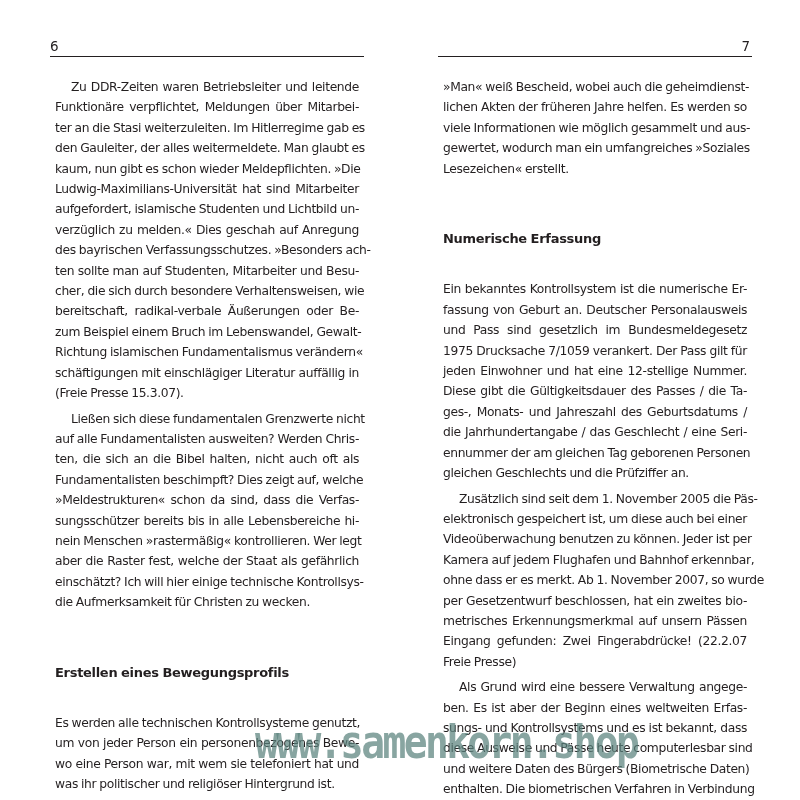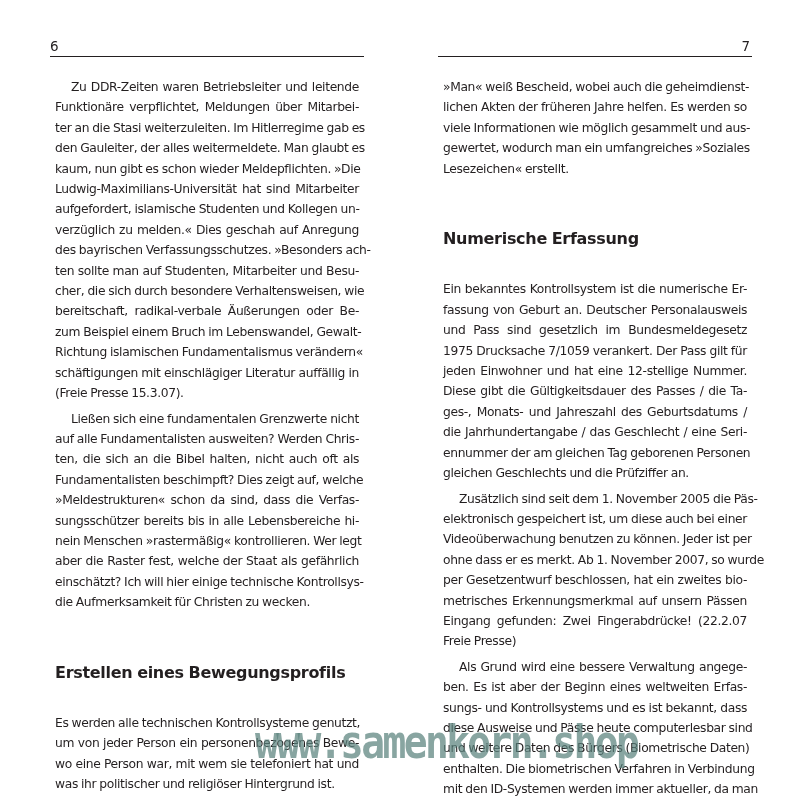--- a/index.html
+++ b/index.html
@@ -26,21 +26,21 @@
     .body {
       position: absolute; top: 72px; left: 0; right: 0;
       font-size: 12.3px; line-height: 20.4px;
       letter-spacing: -0.35px; word-spacing: -0.5px;
     }
     .body p { margin: 5px; text-align: justify; }
     .body .line { display: block; white-space: nowrap; text-align: justify; text-align-last: justify; }
     .body .line.last { text-align-last: left; }
     .body .indent { text-indent: 16px; }
     .heading {
-      font-weight: bold; font-size: 16px; letter-spacing: -0.3px;
+      font-weight: bold; font-size: 13px; letter-spacing: -0.3px;
       margin: 0;
     }
     .gap1 { height: 40px; }
     .gap2 { height: 20px; }
 
     .watermark {
       position: absolute; left: 255px; top: 712px;
       font-family: "DejaVu Sans Mono", monospace;
       font-weight: bold; font-size: 46px; letter-spacing: -3px;
       color: rgba(90, 130, 125, 0.72);
@@ -56,33 +56,33 @@
     <span class="page-num">6</span>
   </div>
   <div class="body">
     <p id="lp1">
         <span class="line indent">Zu DDR-Zeiten waren Betriebsleiter und leitende</span>
         <span class="line">Funktionäre verpflichtet, Meldungen über Mitarbei-</span>
         <span class="line">ter an die Stasi weiterzuleiten. Im Hitlerregime gab es</span>
         <span class="line">den Gauleiter, der alles weitermeldete. Man glaubt es</span>
         <span class="line">kaum, nun gibt es schon wieder Meldepflichten. »Die</span>
         <span class="line">Ludwig-Maximilians-Universität hat sind Mitarbeiter</span>
-        <span class="line">aufgefordert, islamische Studenten und Kollegen un-</span>
+        <span class="line">aufgefordert, islamische Studenten und Lichtbild un-</span>
         <span class="line">verzüglich zu melden.« Dies geschah auf Anregung</span>
         <span class="line">des bayrischen Verfassungsschutzes. »Besonders ach-</span>
         <span class="line">ten sollte man auf Studenten, Mitarbeiter und Besu-</span>
         <span class="line">cher, die sich durch besondere Verhaltensweisen, wie</span>
         <span class="line">bereitschaft, radikal-verbale Äußerungen oder Be-</span>
         <span class="line">zum Beispiel einem Bruch im Lebenswandel, Gewalt-</span>
         <span class="line">Richtung islamischen Fundamentalismus verändern«</span>
         <span class="line">schäftigungen mit einschlägiger Literatur auffällig in</span>
         <span class="line last">(Freie Presse 15.3.07).</span>
       </p>
     <p id="lp2">
-        <span class="line indent">Ließen sich eine fundamentalen Grenzwerte nicht</span>
+        <span class="line indent">Ließen sich diese fundamentalen Grenzwerte nicht</span>
         <span class="line">auf alle Fundamentalisten ausweiten? Werden Chris-</span>
         <span class="line">ten, die sich an die Bibel halten, nicht auch oft als</span>
         <span class="line">Fundamentalisten beschimpft? Dies zeigt auf, welche</span>
         <span class="line">»Meldestrukturen« schon da sind, dass die Verfas-</span>
         <span class="line">sungsschützer bereits bis in alle Lebensbereiche hi-</span>
         <span class="line">nein Menschen »rastermäßig« kontrollieren. Wer legt</span>
         <span class="line">aber die Raster fest, welche der Staat als gefährlich</span>
         <span class="line">einschätzt? Ich will hier einige technische Kontrollsys-</span>
         <span class="line last">die Aufmerksamkeit für Christen zu wecken.</span>
       </p>
@@ -122,20 +122,21 @@
         <span class="line">Diese gibt die Gültigkeitsdauer des Passes / die Ta-</span>
         <span class="line">ges-, Monats- und Jahreszahl des Geburtsdatums /</span>
         <span class="line">die Jahrhundertangabe / das Geschlecht / eine Seri-</span>
         <span class="line">ennummer der am gleichen Tag geborenen Personen</span>
         <span class="line last">gleichen Geschlechts und die Prüfziffer an.</span>
       </p>
     <p id="rp3">
         <span class="line indent">Zusätzlich sind seit dem 1. November 2005 die Päs-</span>
         <span class="line">elektronisch gespeichert ist, um diese auch bei einer</span>
         <span class="line">Videoüberwachung benutzen zu können. Jeder ist per</span>
+        <span class="line">Kamera auf jedem Flughafen und Bahnhof erkennbar,</span>
         <span class="line">ohne dass er es merkt. Ab 1. November 2007, so wurde</span>
         <span class="line">per Gesetzentwurf beschlossen, hat ein zweites bio-</span>
         <span class="line">metrisches Erkennungsmerkmal auf unsern Pässen</span>
         <span class="line">Eingang gefunden: Zwei Fingerabdrücke! (22.2.07</span>
         <span class="line last">Freie Presse)</span>
       </p>
     <p id="rp4">
         <span class="line indent">Als Grund wird eine bessere Verwaltung angege-</span>
         <span class="line">ben. Es ist aber der Beginn eines weltweiten Erfas-</span>
         <span class="line">sungs- und Kontrollsystems und es ist bekannt, dass</span>

